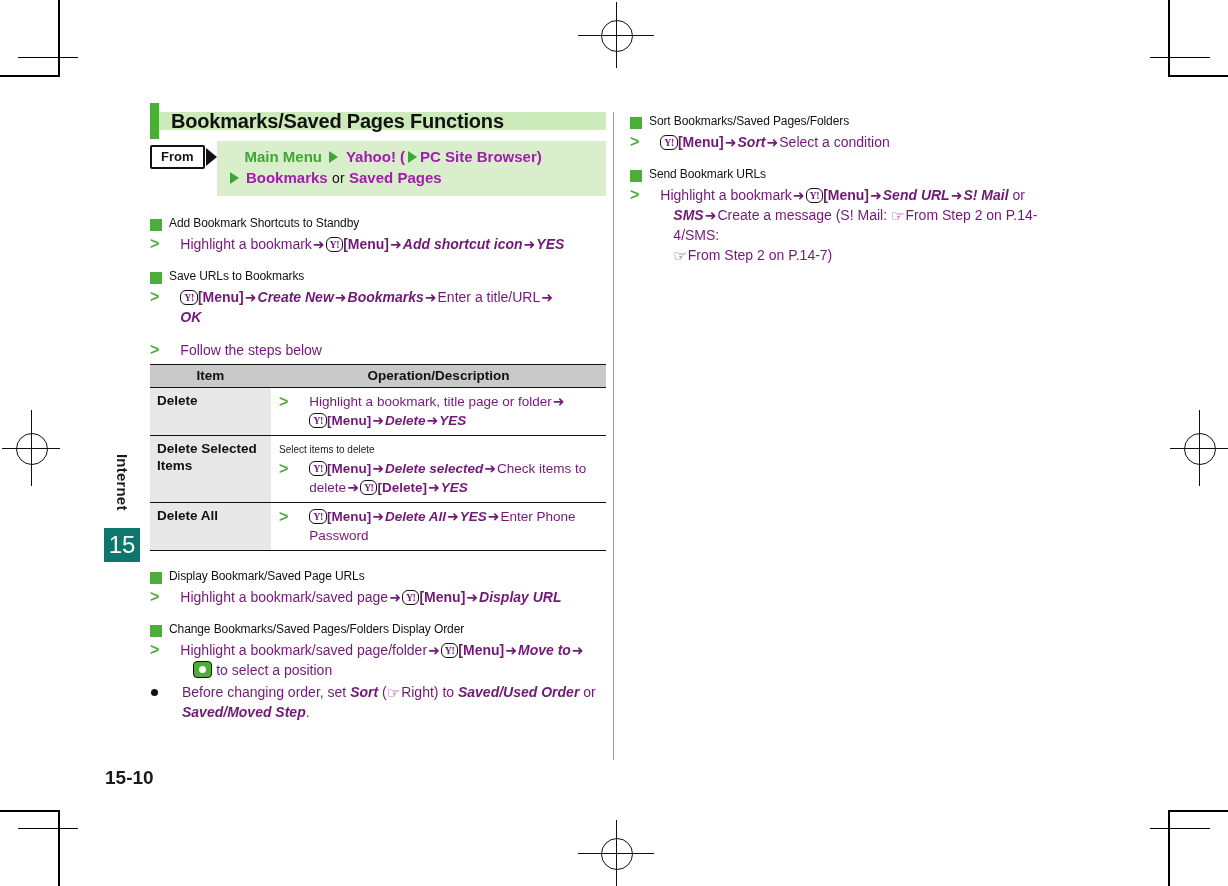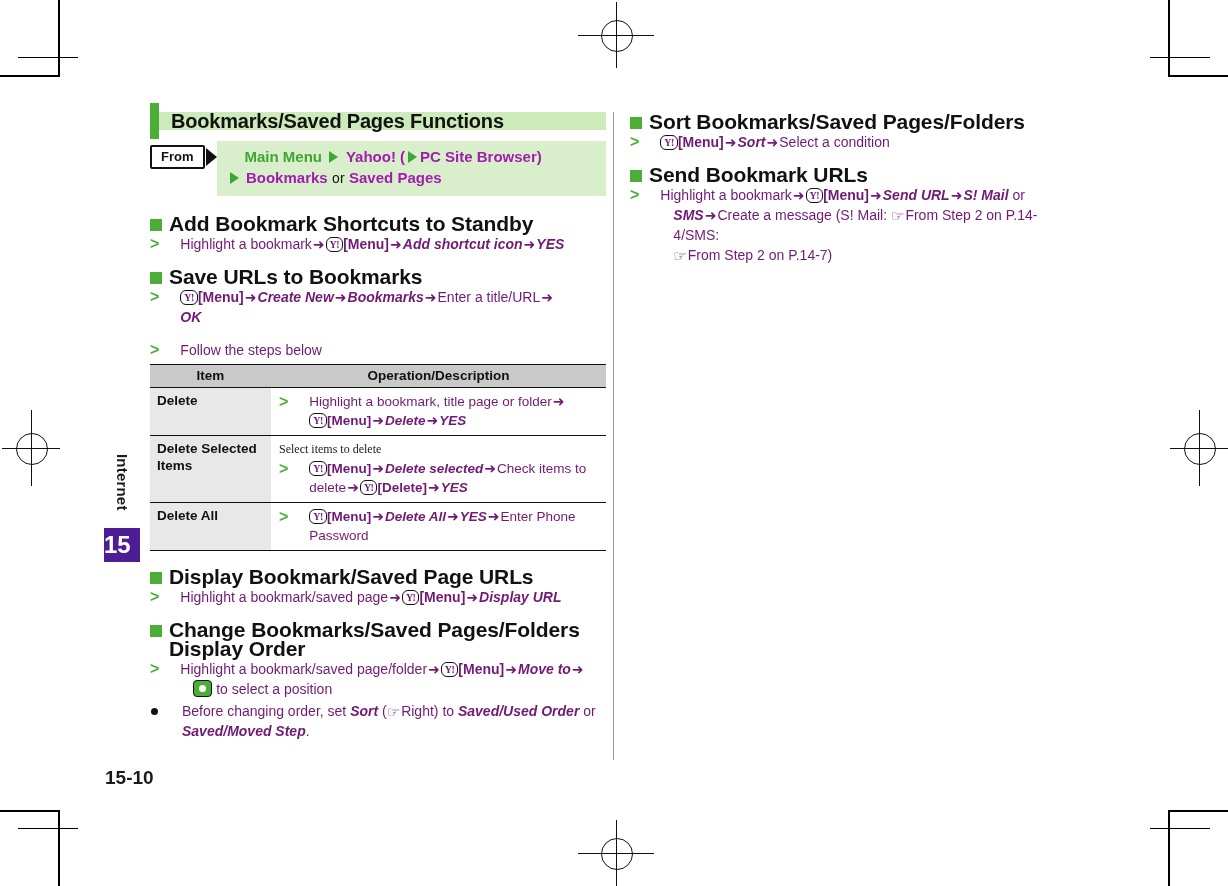--- a/index.html
+++ b/index.html
@@ -19,22 +19,22 @@
           border:1px solid #111;border-radius:50%;background:transparent;}
 
   
   .side-tab{position:absolute;left:104px;top:440px;width:36px;text-align:center;}
   .side-tab .chapter-name{
     writing-mode:vertical-rl;text-orientation:mixed;
     font-weight:bold;font-size:15px;letter-spacing:.2px;color:#1b1b1b;
     height:84px;margin:0 auto;display:block;line-height:36px;
   }
   .side-tab .chapter-num{
-    margin-top:4px;background:#4c1d95;color:#fff;font-weight:bold;
-    font-size:24px;line-height:34px;height:34px;width:36px;text-align:left;
+    margin-top:4px;background:#0f766e;color:#fff;font-weight:normal;
+    font-size:24px;line-height:34px;height:34px;width:36px;text-align:center;
   }
 
   .page-number{position:absolute;left:105px;top:767px;font-size:19px;font-weight:bold;color:#1a1a1a;}
 
   
   .col-divider{position:absolute;left:613px;top:112px;width:1px;height:648px;background:#9b9b9b;}
   .col{position:absolute;top:112px;}
   .col-left{left:150px;width:456px;}
   .col-right{left:630px;width:420px;}
 
@@ -70,21 +70,21 @@
   .tri-green{
     display:inline-block;width:0;height:0;vertical-align:-1px;
     border-top:6px solid transparent;border-bottom:6px solid transparent;
     border-left:9px solid #3fa535;margin:0 3px;
   }
 
   
   .sec{margin-bottom:13px;}
   .sec-head{display:flex;align-items:flex-start;margin-bottom:1px;}
   .sq{width:12px;height:12px;background:#4cae36;flex:0 0 12px;margin:5px 7px 0 0;}
-  .sec-head .h-text{font-size:21px;font-weight:bold;color:#111;line-height:19px;letter-spacing:-.1px;}
+  .sec-head .h-text{font-size:12px;font-weight:normal;color:#111;line-height:19px;letter-spacing:-.1px;}
 
   .step{display:flex;align-items:flex-start;line-height:20px;}
   .gt{color:#4cae36;font-weight:bold;font-size:16px;flex:0 0 auto;margin-right:3px;line-height:20px;}
   .step-body{font-size:14px;color:#701a75;line-height:20px;padding-left:18px;}
 
   .bullet-row{display:flex;align-items:flex-start;line-height:20px;margin-top:2px;}
   .dot{flex:0 0 auto;width:7px;height:7px;border-radius:50%;background:#111;margin:7px 6px 0 1px;}
 
   
   .bi{font-weight:bold;font-style:italic;}
@@ -114,21 +114,21 @@
     padding:3px 0 4px;border-top:1.4px solid #111;border-bottom:1.4px solid #111;
   }
   .op-table th.c1{width:110px;}
   .op-table td{border-bottom:1.2px solid #111;vertical-align:top;padding:4px 4px 5px 4px;}
   .op-table td.c1{
     background:#e8e8e8;font-size:13.5px;font-weight:bold;color:#111;
     width:110px;padding-left:7px;line-height:17px;
   }
   .op-table td.c2{font-size:13.5px;line-height:19px;padding-left:8px;}
   .op-table td.c2 .step-body{font-size:13.5px;line-height:19px;}
-  .op-table td.c2 .pre{font-size:12px;line-height:19px;display:block;font-family:Liberation Serif, serif;}
+  .op-table td.c2 .pre{font-size:10px;line-height:19px;display:block;}
   .indent2{padding-left:13px;display:block;}
 </style>
 </head>
 <body>
 
 <div class="page">
 
   <div>
     <div class="mark" style="left:0;top:75px;width:60px;height:2px;"></div>
     <div class="mark" style="left:58px;top:0;width:2px;height:77px;"></div>

